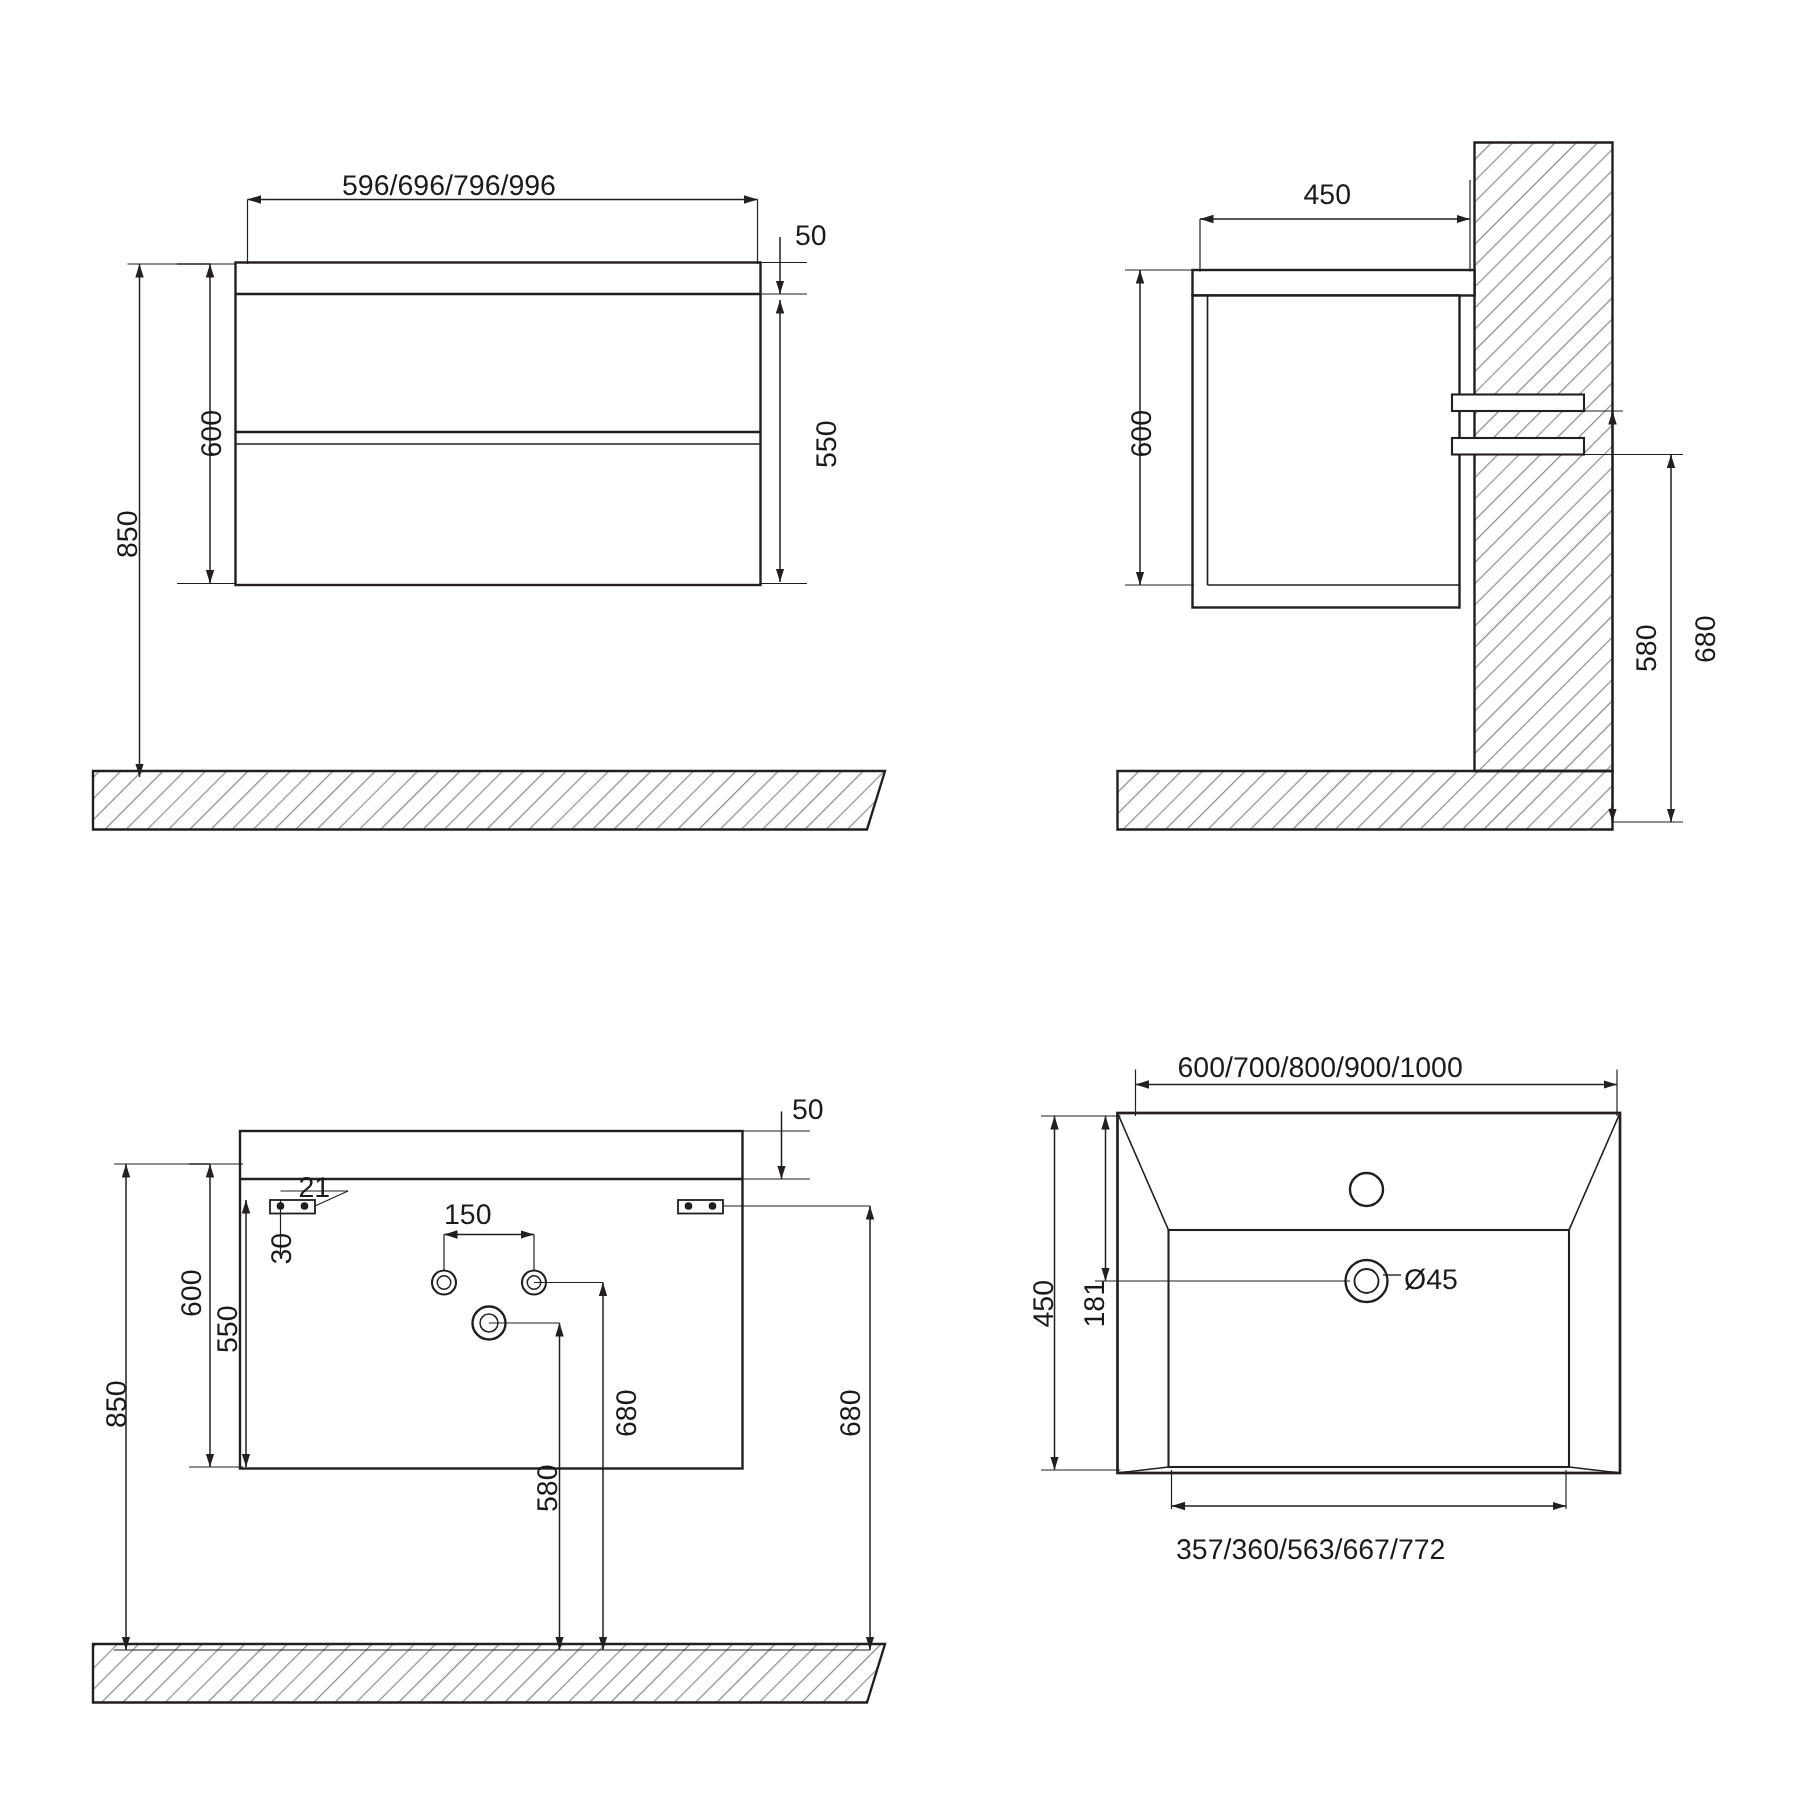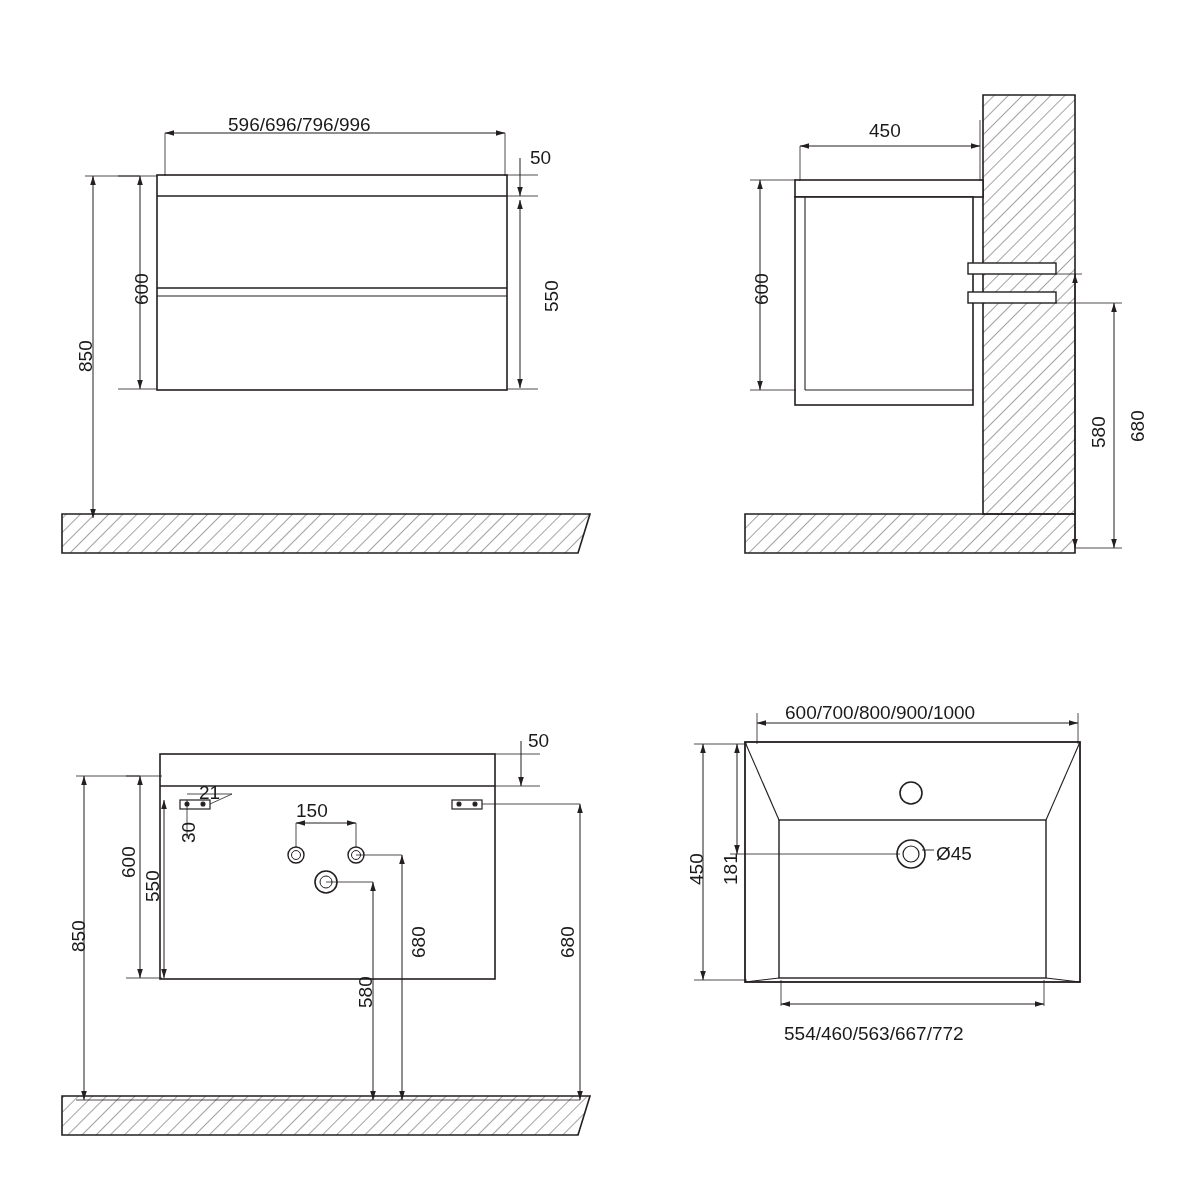--- a/index.html
+++ b/index.html
@@ -197,15 +197,15 @@
 <div class="dim-label vert" style="left:142px;top:902px;transform:rotate(-90deg);">550</div>
 <div class="dim-label vert" style="left:68px;top:952px;transform:rotate(-90deg);">850</div>
 <div class="dim-label vert" style="left:408px;top:958px;transform:rotate(-90deg);">680</div>
 <div class="dim-label vert" style="left:355px;top:1008px;transform:rotate(-90deg);">580</div>
 <div class="dim-label vert" style="left:557px;top:958px;transform:rotate(-90deg);">680</div>
 
 <div class="dim-label" style="left:785px;top:702px;">600/700/800/900/1000</div>
 <div class="dim-label vert" style="left:686px;top:885px;transform:rotate(-90deg);">450</div>
 <div class="dim-label vert" style="left:720px;top:885px;transform:rotate(-90deg);">181</div>
 <div class="dim-label" style="left:936px;top:843px;">Ø45</div>
-<div class="dim-label" style="left:784px;top:1023px;">554/460/563/667/772</div>
+<div class="dim-label" style="left:784px;top:1023px;">357/360/563/667/772</div>
 
 </div>
 
 </body></html>

